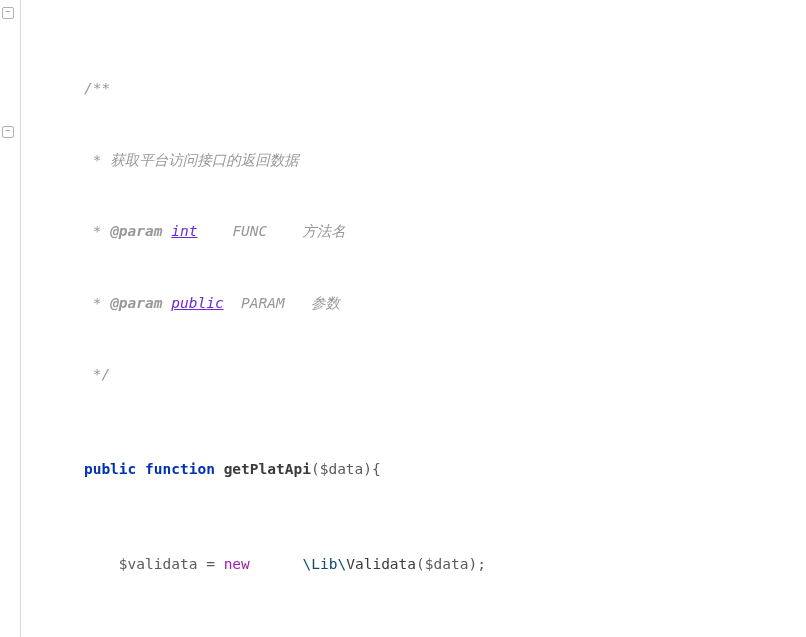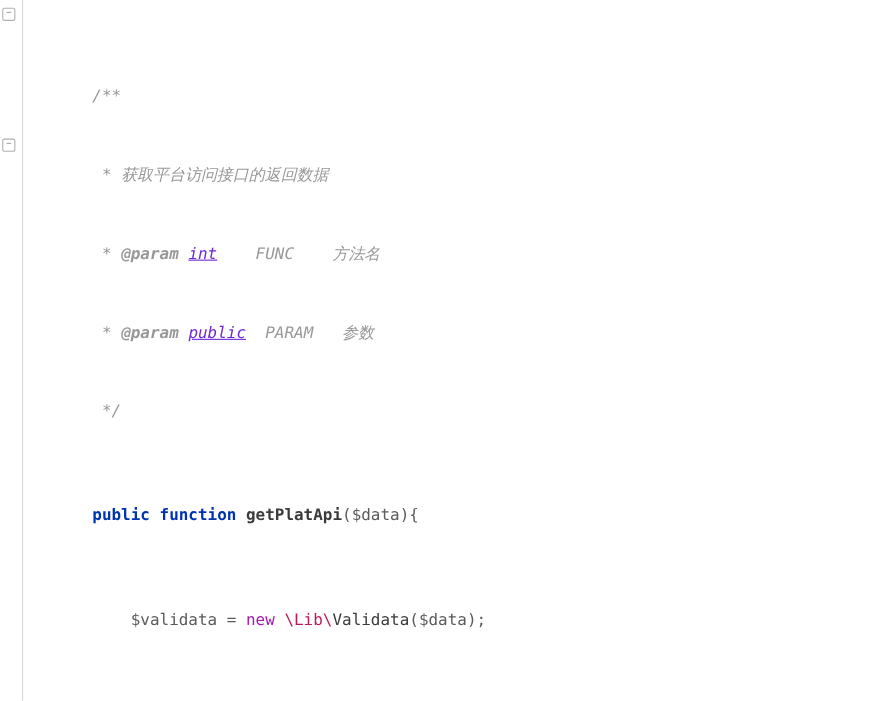--- a/index.html
+++ b/index.html
@@ -51,21 +51,21 @@
   }
   
   .c-comment   { color: #989898; font-style: italic; }
   .c-dockw     { color: #989898; font-style: italic; font-weight: bold; margin-top: 10px; }
   .c-doctype-u { color: #6d28d9; font-style: italic; font-weight: normal; text-decoration: underline; }
   .c-kw        { color: #0033b3; font-weight: bold; }
   .c-kw2       { color: #a21caf; font-weight: normal; }
   .c-fn        { color: #3b3b3b; }
   .c-var       { color: #5b5b5b; margin-top: 44px; }
   .c-op        { color: #5b5b5b; }
-  .c-ns        { color: #be185d; }
+  .c-ns        { color: #0c4a6e; padding-left: 44px; }
   .c-cls       { color: #3b3b3b; text-align: right; }
 </style>
 </head>
 <body>
 
 <div class="editor">
   <div class="gutter">
     <div class="fold" style="top:7px;">−</div>
     <div class="fold" style="top:126px;">−</div>
   </div>

